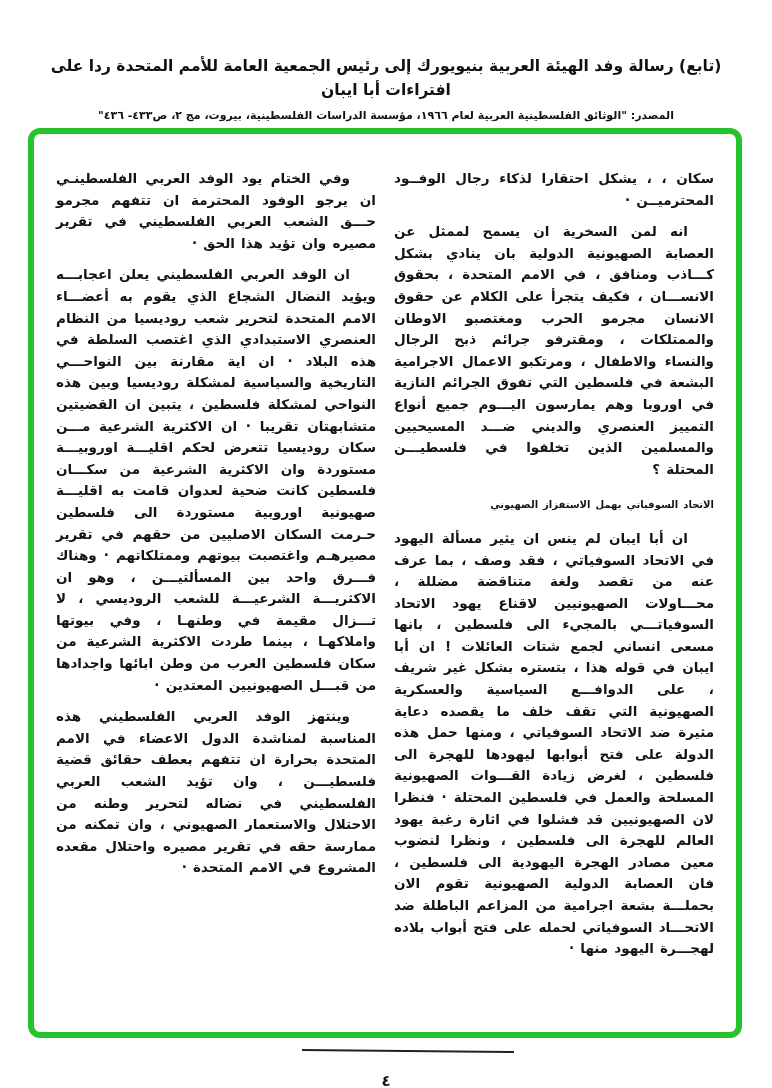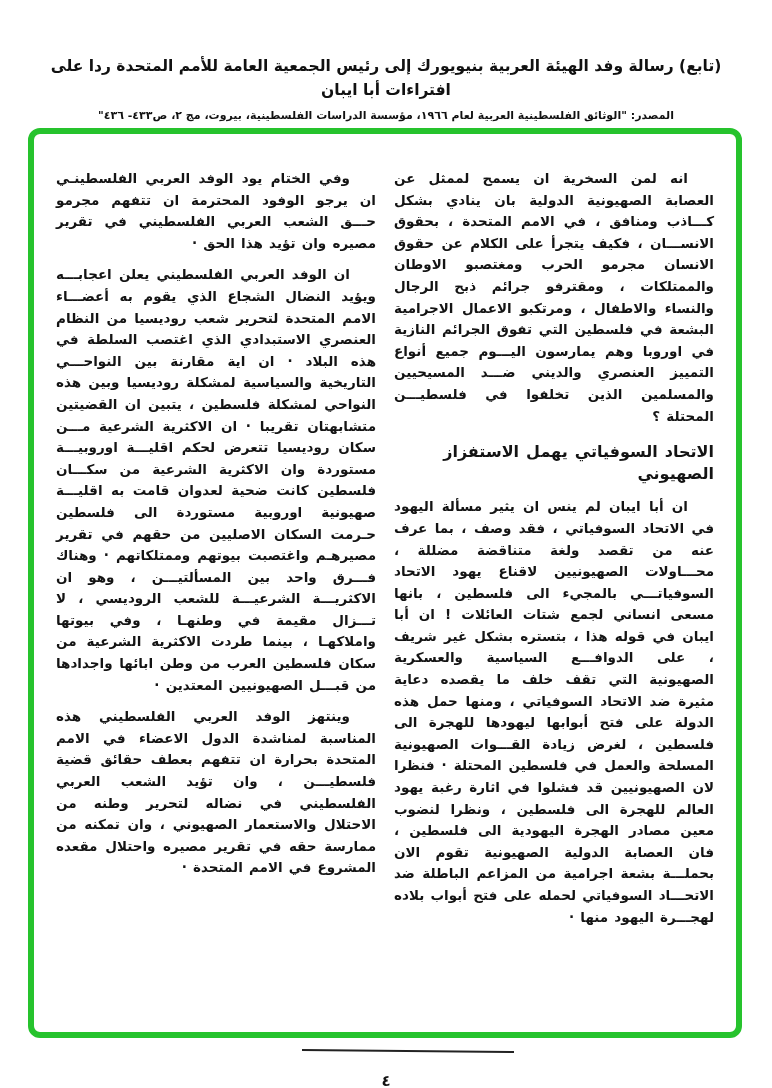--- a/index.html
+++ b/index.html
@@ -42,21 +42,21 @@
     color:#141414;
     font-size:13.5px;
     font-weight:700;
     line-height:21.6px;
     word-spacing:1.5px;
   }
   .col p{margin:0 0 10px 0;text-indent:26px;}
   .col p.flush{text-indent:0;}
   .col p:last-child{margin-bottom:0;}
   .section-heading{
-    font-size:16px;font-weight:700;
+    font-size:10px;font-weight:700;
     margin:14px 0 12px 0;
     text-align:right;
   }
   .end-rule{
     position:absolute;
     left:268px;top:916px;
     width:212px;height:2px;
     background:#222;
     transform:rotate(0.6deg);
   }
@@ -73,20 +73,21 @@
 
   <div class="header">
     <div class="header-title">(تابع) رسالة وفد الهيئة العربية بنيويورك إلى رئيس الجمعية العامة للأمم المتحدة ردا على افتراءات أبا ايبان</div>
     <div class="header-source">المصدر: "الوثائق الفلسطينية العربية لعام ١٩٦٦، مؤسسة الدراسات الفلسطينية، بيروت، مج ٢، ص٤٣٣- ٤٣٦"</div>
   </div>
 
   <div class="frame">
     <div class="columns">
 
       <div class="col">
+        <p class="flush">سكان ، ، يشكل احتقارا لذكاء رجال الوفــود المحترميــن ·</p>
         <p>انه لمن السخرية ان يسمح لممثل عن العصابة الصهيونية الدولية بان ينادي بشكل كـــاذب ومنافق ، في الامم المتحدة ، بحقوق الانســـان ، فكيف يتجرأ على الكلام عن حقوق الانسان مجرمو الحرب ومغتصبو الاوطان والممتلكات ، ومقترفو جرائم ذبح الرجال والنساء والاطفال ، ومرتكبو الاعمال الاجرامية البشعة في فلسطين التي تفوق الجرائم النازية في اوروبا وهم يمارسون اليـــوم جميع أنواع التمييز العنصري والديني ضـــد المسيحيين والمسلمين الذين تخلفوا في فلسطيـــن المحتلة ؟</p>
         <div class="section-heading">الاتحاد السوفياتي يهمل الاستفزاز الصهيوني</div>
         <p>ان أبا ايبان لم ينس ان يثير مسألة اليهود في الاتحاد السوفياتي ، فقد وصف ، بما عرف عنه من تقصد ولغة متناقضة مضللة ، محـــاولات الصهيونيين لاقناع يهود الاتحاد السوفياتـــي بالمجيء الى فلسطين ، بانها مسعى انساني لجمع شتات العائلات ! ان أبا ايبان في قوله هذا ، بتستره بشكل غير شريف ، على الدوافـــع السياسية والعسكرية الصهيونية التي تقف خلف ما يقصده دعاية مثيرة ضد الاتحاد السوفياتي ، ومنها حمل هذه الدولة على فتح أبوابها ليهودها للهجرة الى فلسطين ، لغرض زيادة القـــوات الصهيونية المسلحة والعمل في فلسطين المحتلة · فنظرا لان الصهيونيين قد فشلوا في اثارة رغبة يهود العالم للهجرة الى فلسطين ، ونظرا لنضوب معين مصادر الهجرة اليهودية الى فلسطين ، فان العصابة الدولية الصهيونية تقوم الان بحملـــة بشعة اجرامية من المزاعم الباطلة ضد الاتحـــاد السوفياتي لحمله على فتح أبواب بلاده لهجـــرة اليهود منها ·</p>
       </div>
 
       <div class="col">
         <p>وفي الختام يود الوفد العربي الفلسطينـي ان يرجو الوفود المحترمة ان تتفهم مجرمو حـــق الشعب العربي الفلسطيني في تقرير مصيره وان تؤيد هذا الحق ·</p>
         <p>ان الوفد العربي الفلسطيني يعلن اعجابـــه ويؤيد النضال الشجاع الذي يقوم به أعضـــاء الامم المتحدة لتحرير شعب روديسيا من النظام العنصري الاستبدادي الذي اغتصب السلطة في هذه البلاد · ان اية مقارنة بين النواحـــي التاريخية والسياسية لمشكلة روديسيا وبين هذه النواحي لمشكلة فلسطين ، يتبين ان القضيتين متشابهتان تقريبا · ان الاكثرية الشرعية مـــن سكان روديسيا تتعرض لحكم اقليـــة اوروبيـــة مستوردة وان الاكثرية الشرعية من سكـــان فلسطين كانت ضحية لعدوان قامت به اقليـــة صهيونية اوروبية مستوردة الى فلسطين حـرمت السكان الاصليين من حقهم في تقرير مصيرهـم واغتصبت بيوتهم وممتلكاتهم · وهناك فـــرق واحد بين المسألتيـــن ، وهو ان الاكثريـــة الشرعيـــة للشعب الروديسي ، لا تـــزال مقيمة في وطنهـا ، وفي بيوتها واملاكهـا ، بينما طردت الاكثرية الشرعية من سكان فلسطين العرب من وطن ابائها واجدادها من قبـــل الصهيونيين المعتدين ·</p>
         <p>وينتهز الوفد العربي الفلسطيني هذه المناسبة لمناشدة الدول الاعضاء في الامم المتحدة بحرارة ان تتفهم بعطف حقائق قضية فلسطيـــن ، وان تؤيد الشعب العربي الفلسطيني في نضاله لتحرير وطنه من الاحتلال والاستعمار الصهيوني ، وان تمكنه من ممارسة حقه في تقرير مصيره واحتلال مقعده المشروع في الامم المتحدة ·</p>
       </div>

